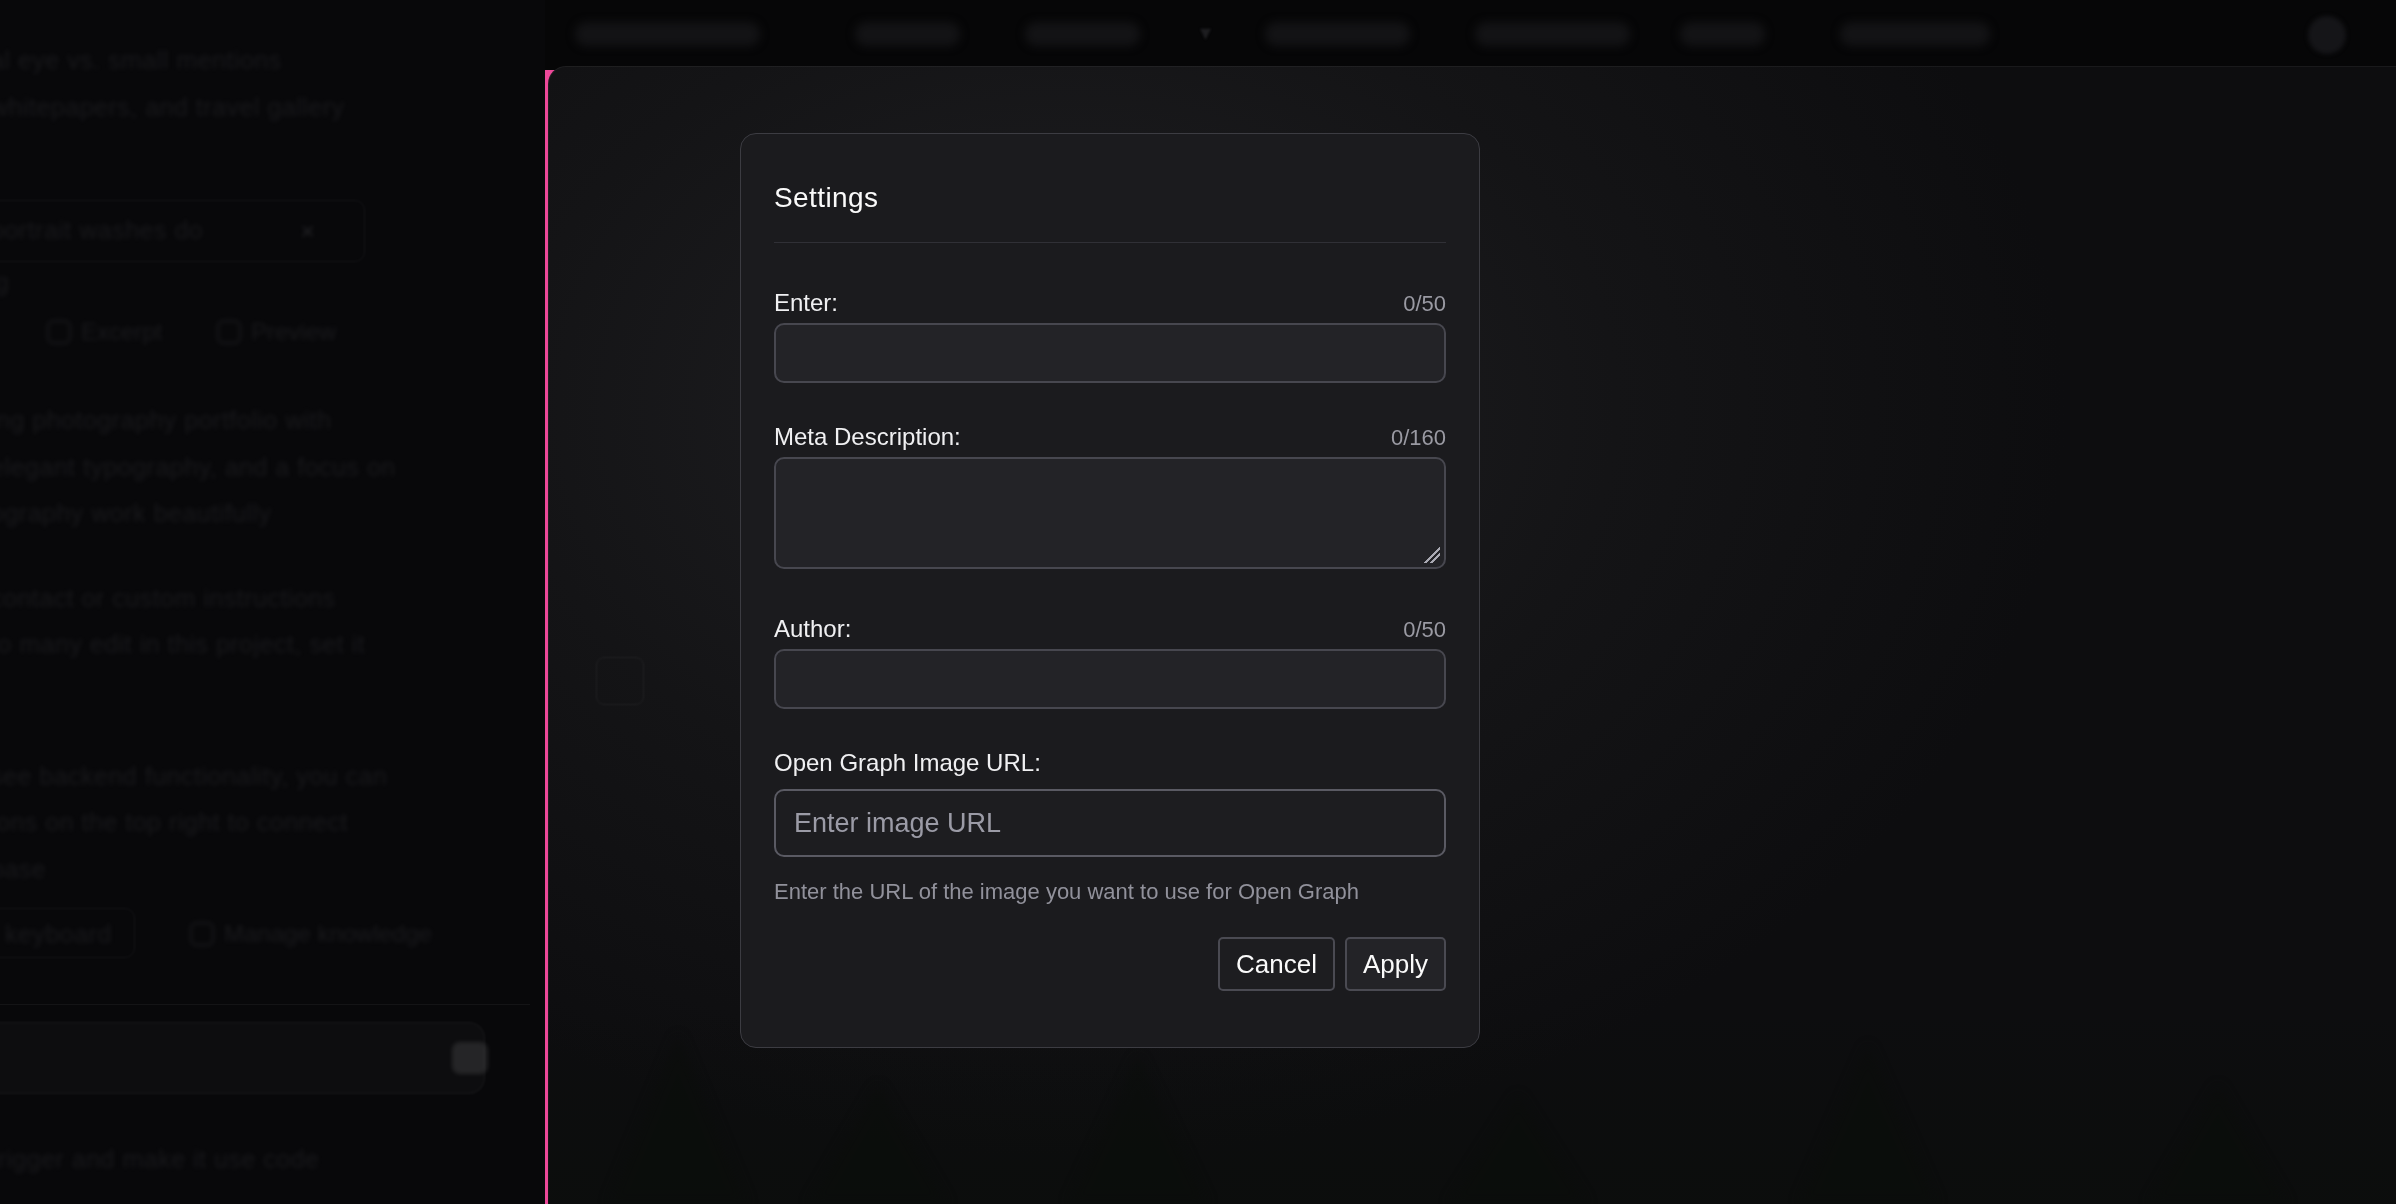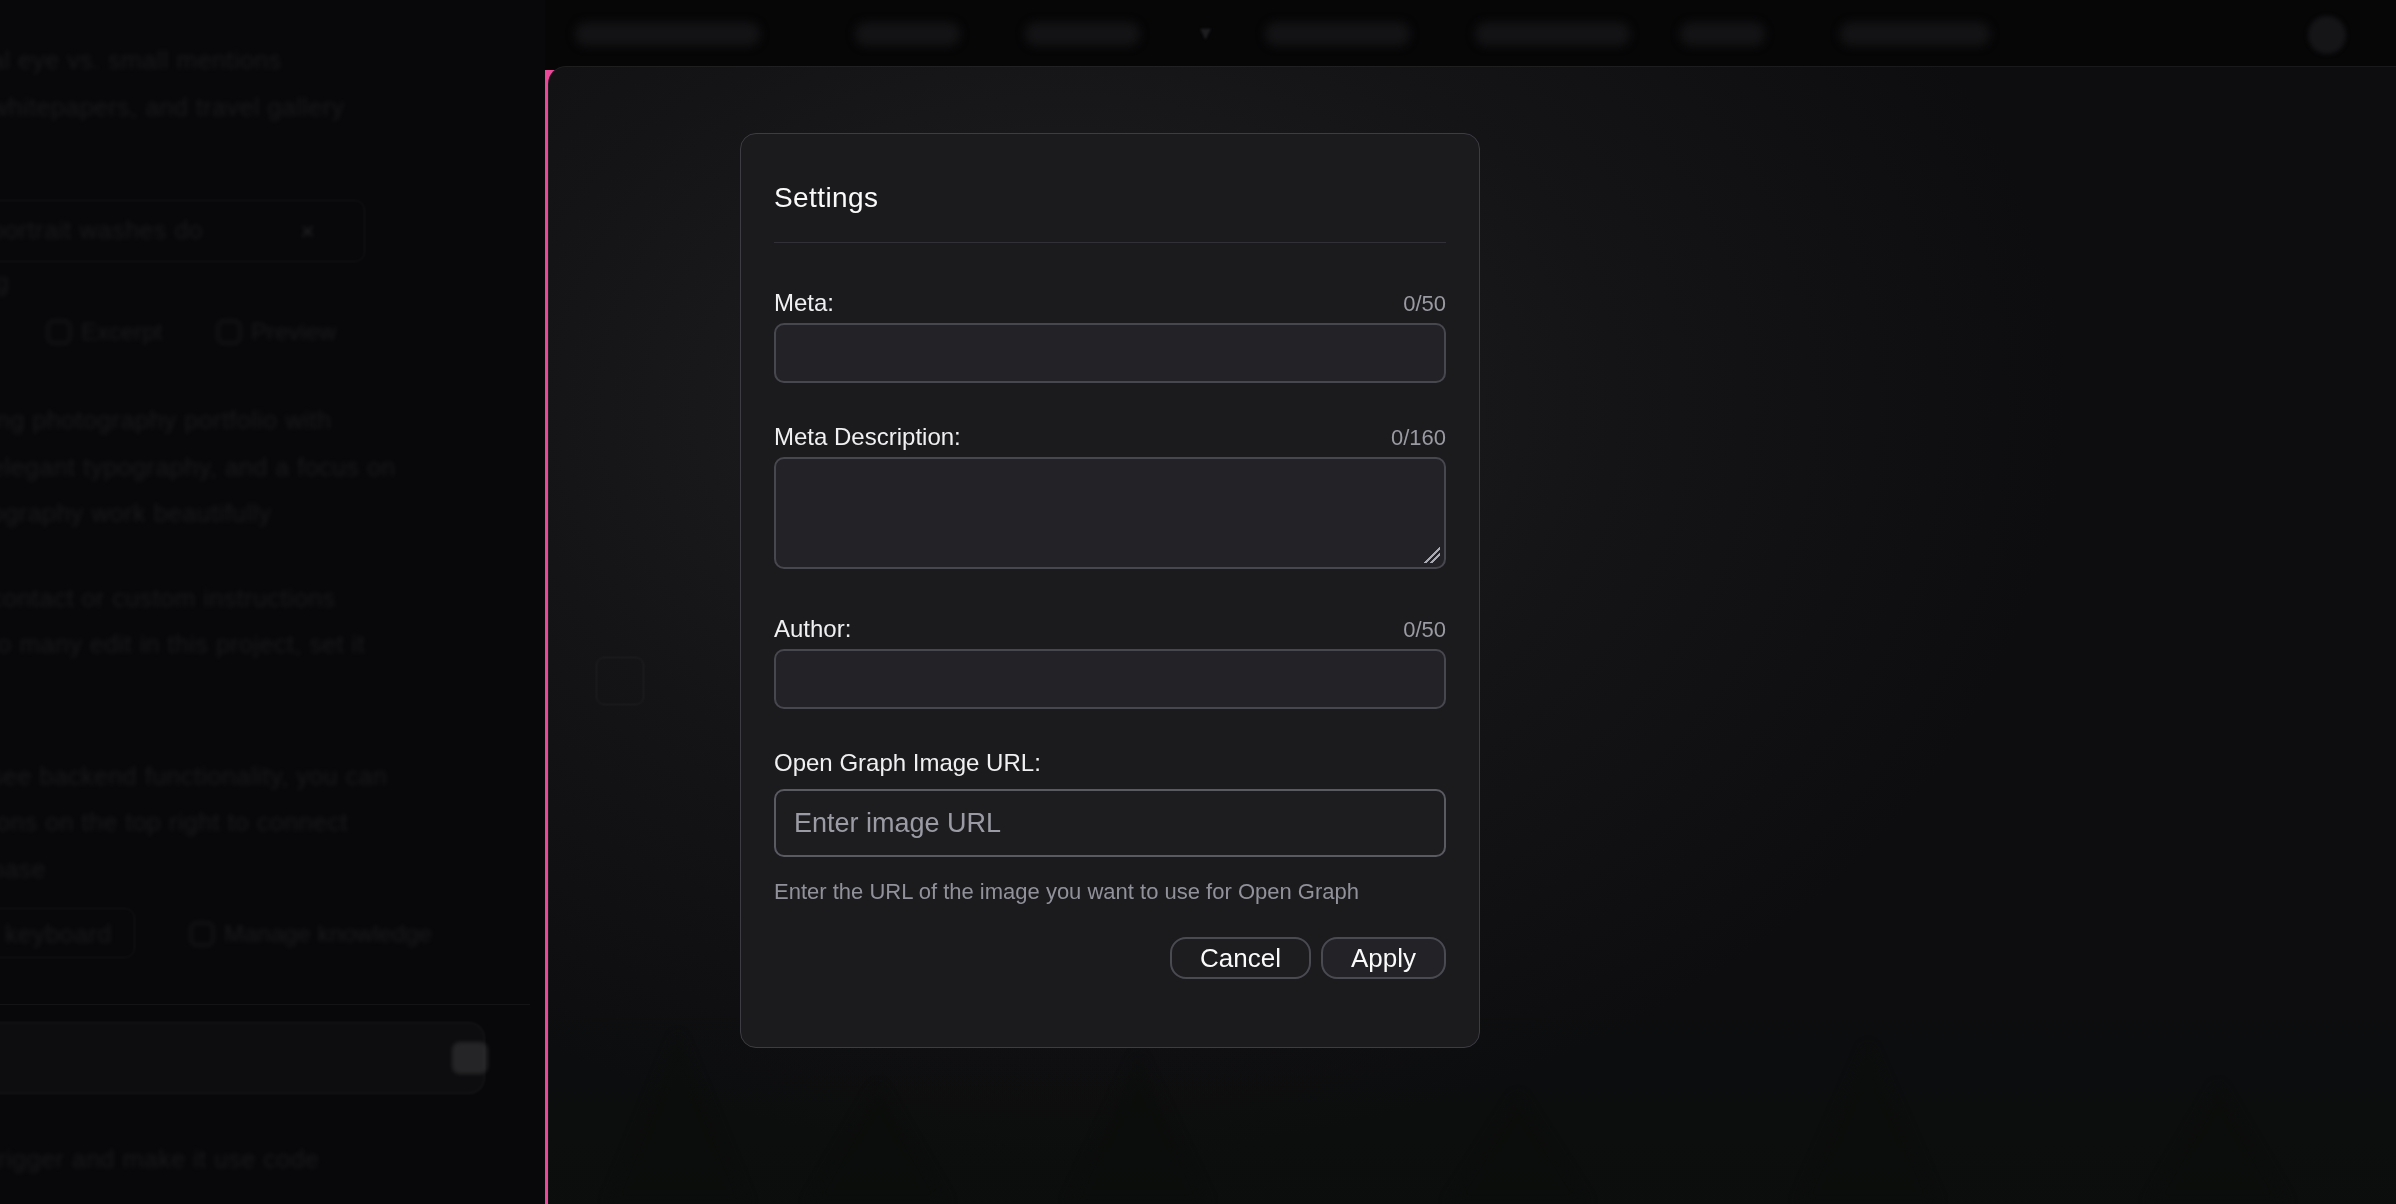--- a/index.html
+++ b/index.html
@@ -72,21 +72,21 @@
     background:
       linear-gradient(135deg, transparent 0 54%, #a9a9b2 54% 62%, transparent 62% 72%, #a9a9b2 72% 80%, transparent 80%);
   }
   .mt1 { margin-top:46px; } .mt2 { margin-top:40px;text-align:center; } .mt3 { margin-top:46px;text-align:center; } .mt4 { margin-top:40px; }
   .url-input { display:block; width:100%; height:68px; margin-top:12px; border-radius:10px;
     background:#1d1d20; border:2px solid #5a5a63; outline:none; color:#f0f0f2;
     font-size:27px; padding:0 18px; font-family:"Liberation Sans", sans-serif; }
   .url-input::placeholder { color:#9b9ba6; opacity:1; }
   .helper { margin-top:22px; font-size:22px; color:#91919b; }
   .btn-row { margin-top:32px; display:flex; justify-content:flex-end; gap:10px; }
-  .btn { height:42px; padding:0 28px; border-radius:16px; font-size:26px; color:#fafafa;
+  .btn { height:54px; padding:0 16px; border-radius:5px; font-size:26px; color:#fafafa;
     font-family:"Liberation Sans", sans-serif; cursor:pointer; display:flex; align-items:center; }
   .btn-cancel { background:#1d1d20; border:2px solid #4a4a52; }
   .btn-apply  { background:#232327; border:2px solid #4a4a52; }
 </style>
 </head>
 <body>
 
 <div class="page">
 
   <div class="topbar">
@@ -146,21 +146,21 @@
     <div class="sb-input"></div>
     <div class="sb-send"></div>
     <div class="sb-line" style="left:-10px; top:1145px;">trigger and make it use code</div>
   </div>
 
   <div class="modal">
     <div class="modal-title">Settings</div>
     <div class="modal-div"></div>
 
     <div class="frow mt1">
-      <span class="flabel">Meta:</span>
+      <span class="flabel">Enter:</span>
       <span class="fcount">0/50</span>
     </div>
     <input class="finput" type="text" value="" style="">
 
     <div class="frow mt2">
       <span class="flabel">Meta Description:</span>
       <span class="fcount">0/160</span>
     </div>
     <div class="ta-wrap">
       <textarea class="ftextarea" style=""></textarea>

